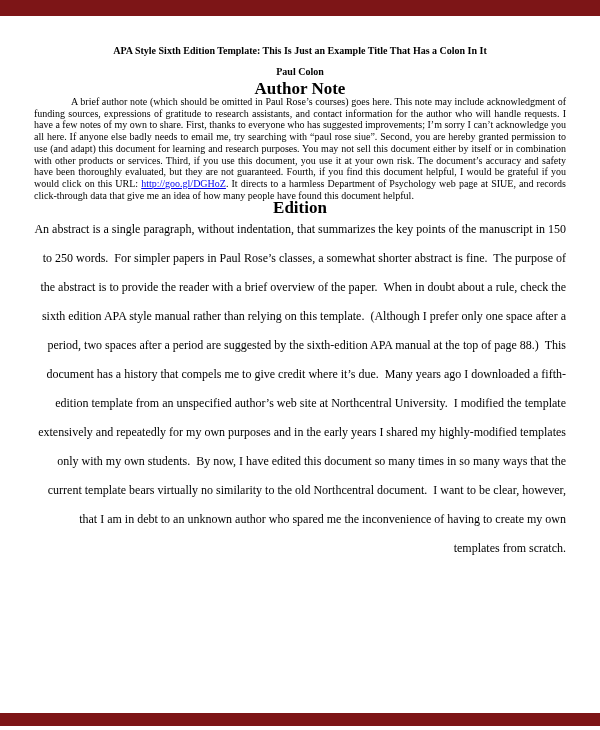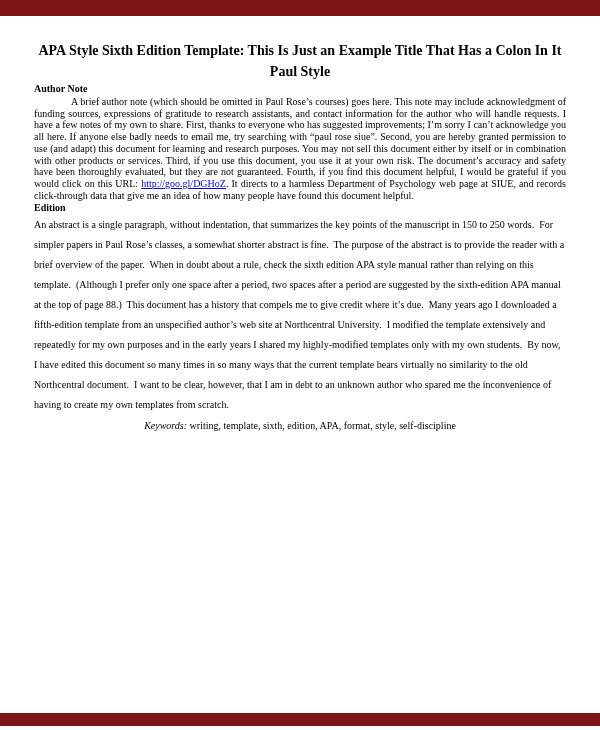--- a/index.html
+++ b/index.html
@@ -24,73 +24,72 @@
   .content {
     position: absolute;
     top: 16px;
     left: 34px;
     right: 34px;
   }
   .content p, .content h1 { margin: 0; padding: 0; }
   .title-line {
     text-align: center;
     font-weight: bold;
-    font-size: 14px;
+    font-size: 10px;
     line-height: 21px;
   }
   h1.title-line { margin-top: 24px; }
   .heading {
-    text-align: left;
+    text-align: center;
     font-weight: bold;
-    font-size: 10px;
+    font-size: 17px;
     line-height: 14px;
   }
   .note-heading { margin-top: 131px; }
   .note-body {
     margin-top: 14px;
     font-size: 10px;
     line-height: 11.7px;
     text-align: justify;
     text-indent: 37px;
   }
   .link {
     color: var(--link, #0000ee);
     text-decoration: underline;
     cursor: pointer;
   }
   .abstract-heading { margin-top: 27px; }
   .abstract-body {
     margin-top: 10px;
-    font-size: 10px;
-    line-height: 20px;
-    text-align: left;
+    font-size: 12px;
+    line-height: 29px;
+    text-align: right;
     white-space: pre-wrap;
   }
   .keywords {
     font-size: 10px;
     line-height: 21px;
     text-align: center;
   }
   .keywords em { font-style: italic; }
 </style>
 </head>
 <body>
 
 <div class="page">
   <div class="bar top"></div>
 
   <div class="content">
     <h1 class="title-line">APA Style Sixth Edition Template: This Is Just an Example Title That Has a Colon In It</h1>
-    <p class="title-line">Paul Style</p>
+    <p class="title-line">Paul Colon</p>
 
     <p class="heading note-heading">Author Note</p>
 
     <p class="note-body"><span>A brief author note (which should be omitted in Paul Rose’s courses) goes here. This note may include acknowledgment of funding sources, expressions of gratitude to research assistants, and contact information for the author who will handle requests. I have a few notes of my own to share. First, thanks to everyone who has suggested improvements; I’m sorry I can’t acknowledge you all here. If anyone else badly needs to email me, try searching with “paul rose siue”. Second, you are hereby granted permission to use (and adapt) this document for learning and research purposes. You may not sell this document either by itself or in combination with other products or services. Third, if you use this document, you use it at your own risk. The document’s accuracy and safety have been thoroughly evaluated, but they are not guaranteed. Fourth, if you find this document helpful, I would be grateful if you would click on this URL: </span><a class="link" href="#">http://goo.gl/DGHoZ</a><span>. It directs to a harmless Department of Psychology web page at SIUE, and records click-through data that give me an idea of how many people have found this document helpful.</span></p>
 
     <p class="heading abstract-heading">Edition</p>
 
     <p class="abstract-body">An abstract is a single paragraph, without indentation, that summarizes the key points of the manuscript in 150 to 250 words.  For simpler papers in Paul Rose’s classes, a somewhat shorter abstract is fine.  The purpose of the abstract is to provide the reader with a brief overview of the paper.  When in doubt about a rule, check the sixth edition APA style manual rather than relying on this template.  (Although I prefer only one space after a period, two spaces after a period are suggested by the sixth-edition APA manual at the top of page 88.)  This document has a history that compels me to give credit where it’s due.  Many years ago I downloaded a fifth-edition template from an unspecified author’s web site at Northcentral University.  I modified the template extensively and repeatedly for my own purposes and in the early years I shared my highly-modified templates only with my own students.  By now, I have edited this document so many times in so many ways that the current template bears virtually no similarity to the old Northcentral document.  I want to be clear, however, that I am in debt to an unknown author who spared me the inconvenience of having to create my own templates from scratch.</p>
 
-    <p class="keywords"><em>Keywords:</em><span> writing, template, sixth, edition, APA, format, style, self-discipline</span></p>
   </div>
 
   <div class="bar bottom"></div>
 </div>
 
 </body></html>

